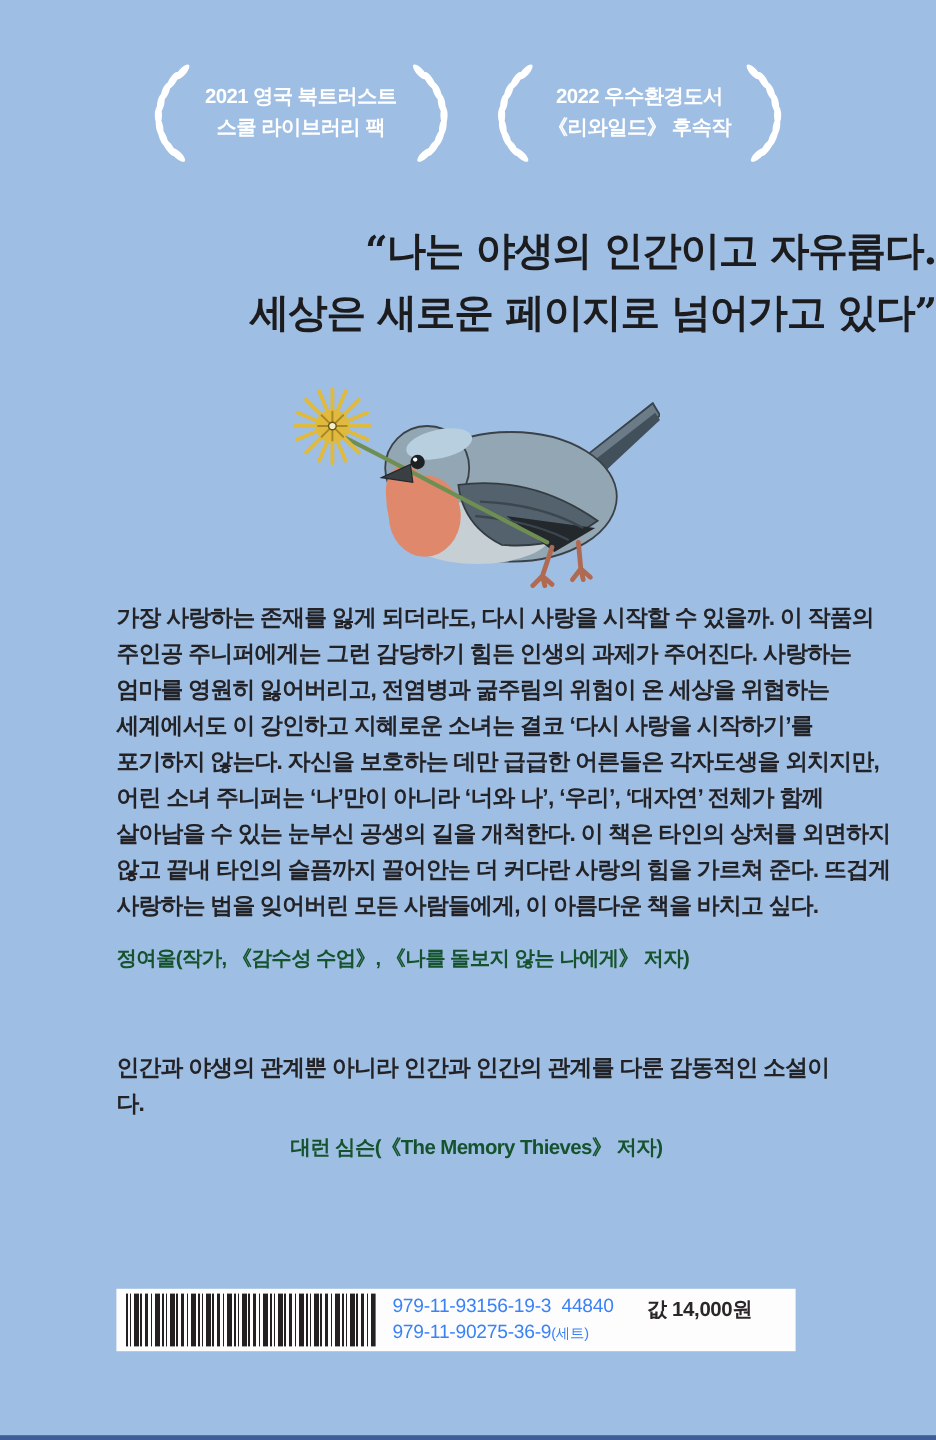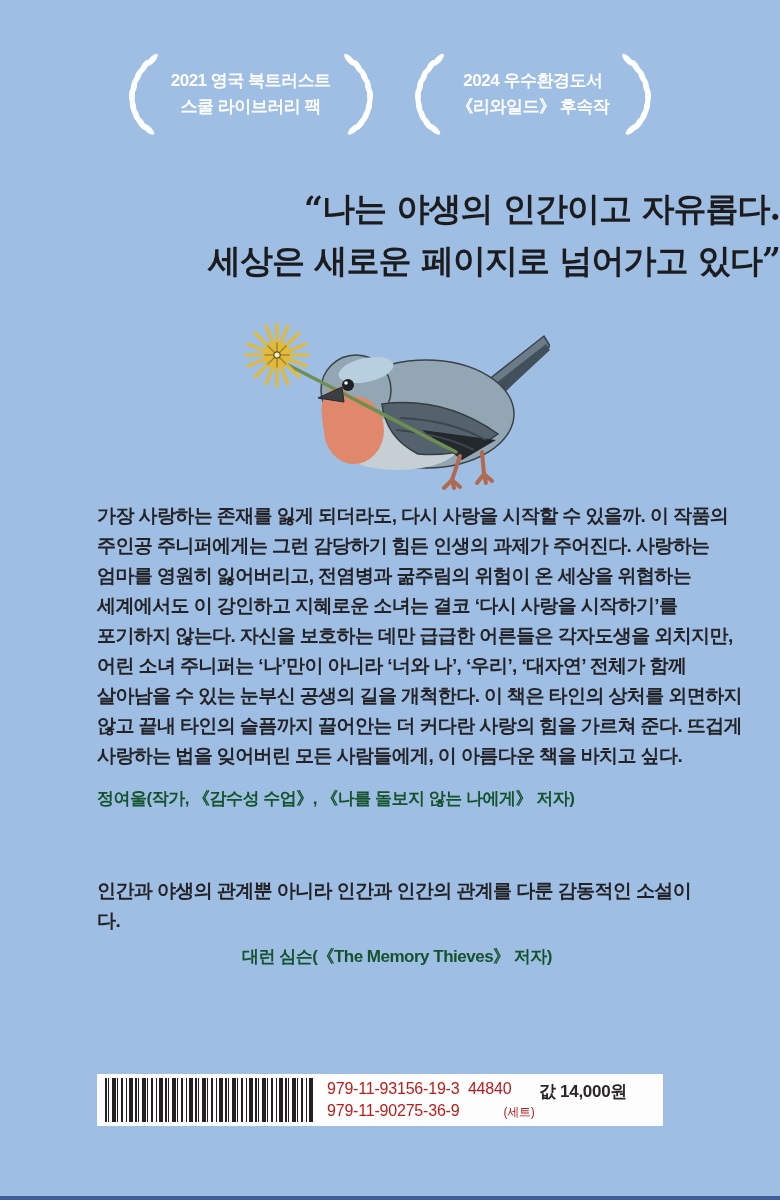--- a/index.html
+++ b/index.html
@@ -34,22 +34,22 @@
     display:flex;align-items:center;}
   .bars{margin-left:8px;width:208px;height:44px;
     background:repeating-linear-gradient(90deg,
       #241f21 0px,#241f21 2px,#fdfdfd 2px,#fdfdfd 3px,
       #241f21 3px,#241f21 4px,#fdfdfd 4px,#fdfdfd 7px,
       #241f21 7px,#241f21 11px,#fdfdfd 11px,#fdfdfd 12px,
       #241f21 12px,#241f21 13px,#fdfdfd 13px,#fdfdfd 16px,
       #241f21 16px,#241f21 18px,#fdfdfd 18px,#fdfdfd 21px,
       #241f21 21px,#241f21 22px,#fdfdfd 22px,#fdfdfd 24px,
       #241f21 24px,#241f21 28px,#fdfdfd 28px,#fdfdfd 30px);}
-  .isbn-block{margin-left:14px;color:#b91c1c;font-size:16px;line-height:22px;letter-spacing:-0.2px;white-space:nowrap;}
-  .isbn-suffix{font-size:12px;padding-left:44px;}
+  .isbn-block{margin-left:14px;color:#3b82f6;font-size:16px;line-height:22px;letter-spacing:-0.2px;white-space:nowrap;}
+  .isbn-suffix{font-size:12px;}
   .price{position:absolute;right:36px;top:7px;color:#2b2629;font-size:17px;line-height:22px;font-weight:bold;letter-spacing:-0.3px;}
   .bottom-edge{position:absolute;left:0;bottom:0;width:780px;height:4px;background:#3f5d96;}
 </style>
 </head>
 <body>
 
 <div class="canvas">
 
   <div class="badges">
     <div class="badge">
@@ -93,21 +93,21 @@
           <ellipse rx="8" ry="3" transform="translate(14,24) rotate(-68)"></ellipse>
           <ellipse rx="8" ry="3" transform="translate(10,34) rotate(-80)"></ellipse>
           <ellipse rx="8" ry="3" transform="translate(8,44) rotate(-90)"></ellipse>
           <ellipse rx="8" ry="3" transform="translate(9,54) rotate(-100)"></ellipse>
           <ellipse rx="8" ry="3" transform="translate(12,63) rotate(-112)"></ellipse>
           <ellipse rx="8" ry="3" transform="translate(17,71) rotate(-124)"></ellipse>
           <ellipse rx="8" ry="3" transform="translate(24,77) rotate(-138)"></ellipse>
         </g>
       </svg>
       <div class="badge-lines">
-        <div>2024 우수환경도서</div>
+        <div>2022 우수환경도서</div>
         <div>《리와일드》 후속작</div>
       </div>
       <svg class="laurel right" viewBox="0 0 34 84">
         <g fill="#ffffff">
           <ellipse rx="8" ry="3" transform="translate(28,8) rotate(-48)"></ellipse>
           <ellipse rx="8" ry="3" transform="translate(20,15) rotate(-58)"></ellipse>
           <ellipse rx="8" ry="3" transform="translate(14,24) rotate(-68)"></ellipse>
           <ellipse rx="8" ry="3" transform="translate(10,34) rotate(-80)"></ellipse>
           <ellipse rx="8" ry="3" transform="translate(8,44) rotate(-90)"></ellipse>
           <ellipse rx="8" ry="3" transform="translate(9,54) rotate(-100)"></ellipse>

